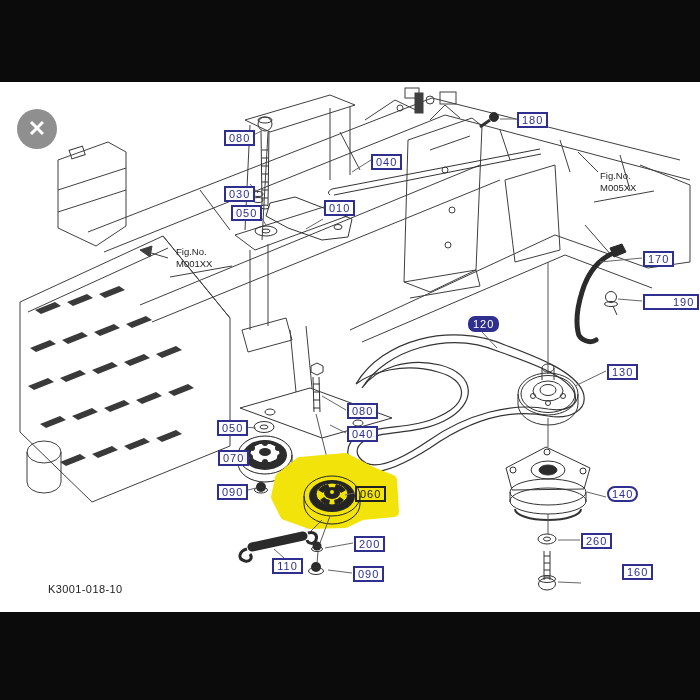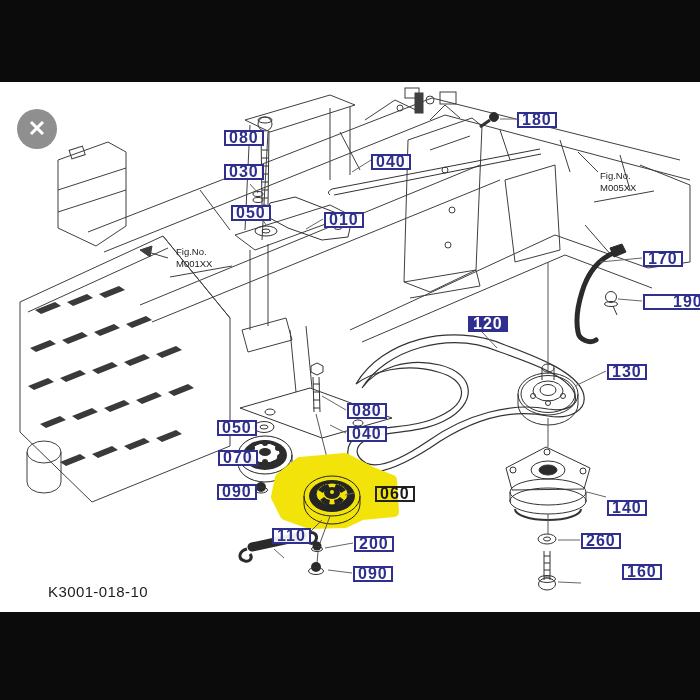--- a/index.html
+++ b/index.html
@@ -7,27 +7,27 @@
          font-family:"Liberation Sans",sans-serif;}
   .bar{position:absolute;left:0;width:700px;background:#0b0b0b;}
   #bar-top{top:0;height:82px;}
   #bar-bottom{top:612px;height:88px;}
   #close-btn{position:absolute;left:17px;top:109px;width:40px;height:40px;border-radius:50%;
      background:#8f8f8f;color:#fff;font-size:22px;font-weight:bold;display:flex;
      align-items:center;justify-content:center;cursor:pointer;user-select:none;line-height:1;}
   #drawing{position:absolute;left:0;top:0;}
   #callout-layer{position:absolute;left:0;top:0;width:700px;height:700px;pointer-events:none;}
   .callout{position:absolute;min-width:21px;padding:0 3px;height:12px;line-height:12px;
-     font-size:16px;font-weight:bold;letter-spacing:1px;
+     text-align:center;font-size:11px;font-weight:normal;letter-spacing:1px;
      border:2px solid #2e2f8f;color:#2e2f8f;background:rgba(255,255,255,.92);
      pointer-events:auto;cursor:pointer;}
   .callout.filled{background:#2e2f8f;color:#fff;border-color:#2e2f8f;}
-  .callout.highlight{background:transparent;color:#17171d;border-color:#222;margin-left:20px;}
+  .callout.highlight{background:transparent;color:#17171d;border-color:#222;}
   .figref{position:absolute;font-size:9.5px;line-height:12px;color:#1c1c1c;white-space:pre;}
-  #footer-code{position:absolute;left:48px;top:583px;font-size:15px;color:#1c1c1c;
+  #footer-code{position:absolute;left:48px;top:583px;font-size:11px;color:#1c1c1c;
      letter-spacing:.4px;}
 </style>
 </head>
 <body>
 
 <div id="stage">
 
   <svg id="drawing" width="700" height="700" viewBox="0 0 700 700">
     <g fill="none" stroke="#3f3f3f" stroke-width="1">
 
@@ -267,40 +267,40 @@
         <path d="M244,491 L256,488"></path>
       <path d="M354,493 L345,495"></path>
         <path d="M353,543 L325,548"></path>
         <path d="M284,558 L274,549"></path>
       <path d="M352,573 L328,570"></path>
     </g>
   </svg>
 
   <div id="callout-layer">
       <div class="callout outline" style="left: 224px; top: 130px;">080</div>
-      <div class="callout outline" style="left: 224px; top: 164px;">030</div>
+      <div class="callout outline" style="left: 224px; top: 186px;">030</div>
       <div class="callout outline" style="left: 231px; top: 205px;">050</div>
-      <div class="callout outline" style="left: 324px; top: 212px;">010</div>
+      <div class="callout outline" style="left: 324px; top: 200px;">010</div>
       <div class="callout outline" style="left: 371px; top: 154px;">040</div>
       <div class="callout outline" style="left: 517px; top: 112px;">180</div>
       <div class="callout outline" style="left: 643px; top: 251px;">170</div>
       <div class="callout outline" style="left: 643px; top: 294px; padding-left: 28px;">190</div>
-      <div class="callout filled" style="left: 468px; top: 316px;">120</div>
+      <div class="callout filled" style="left: 468px; top: 316px; border-radius: 7px;">120</div>
       <div class="callout outline" style="left: 607px; top: 364px;">130</div>
-      <div class="callout outline" style="left: 607px; top: 500px;">140</div>
+      <div class="callout outline" style="left: 607px; top: 486px; border-radius: 8px;">140</div>
       <div class="callout outline" style="left: 581px; top: 533px;">260</div>
       <div class="callout outline" style="left: 582px; top: 564px; margin-left: 40px;">160</div>
       <div class="callout outline" style="left: 347px; top: 403px;">080</div>
       <div class="callout outline" style="left: 347px; top: 426px;">040</div>
       <div class="callout outline" style="left: 217px; top: 420px;">050</div>
       <div class="callout outline" style="left: 218px; top: 450px;">070</div>
       <div class="callout outline" style="left: 217px; top: 484px;">090</div>
       <div class="callout highlight" style="left: 355px; top: 486px;">060</div>
       <div class="callout outline" style="left: 354px; top: 536px;">200</div>
-      <div class="callout outline" style="left: 272px; top: 528px;">110</div>
+      <div class="callout outline" style="left: 272px; top: 558px;">110</div>
       <div class="callout outline" style="left: 353px; top: 566px;">090</div>
     </div>
 
   <div class="figref" id="figref-left" style="left: 176px; top: 246px;">Fig.No.
 M001XX</div>
   <div class="figref" id="figref-right" style="left: 600px; top: 170px;">Fig.No.
 M005XX</div>
 
   <div id="footer-code">K3001-018-10</div>
 

